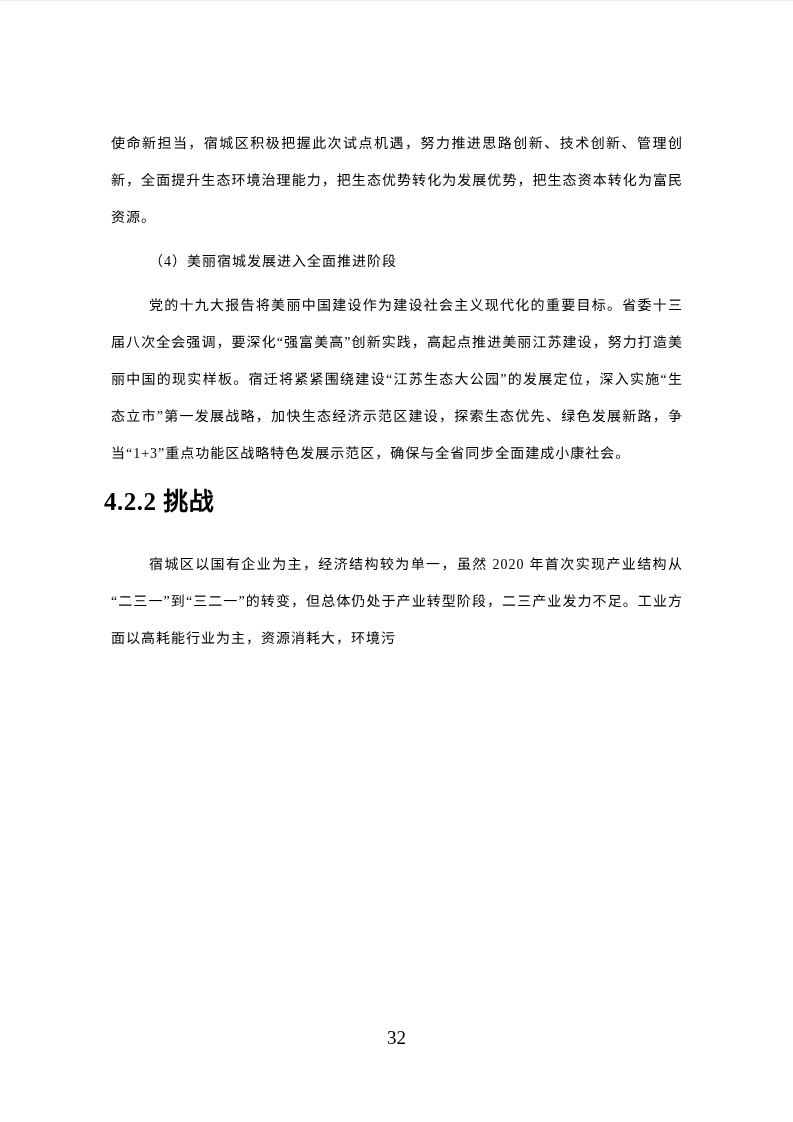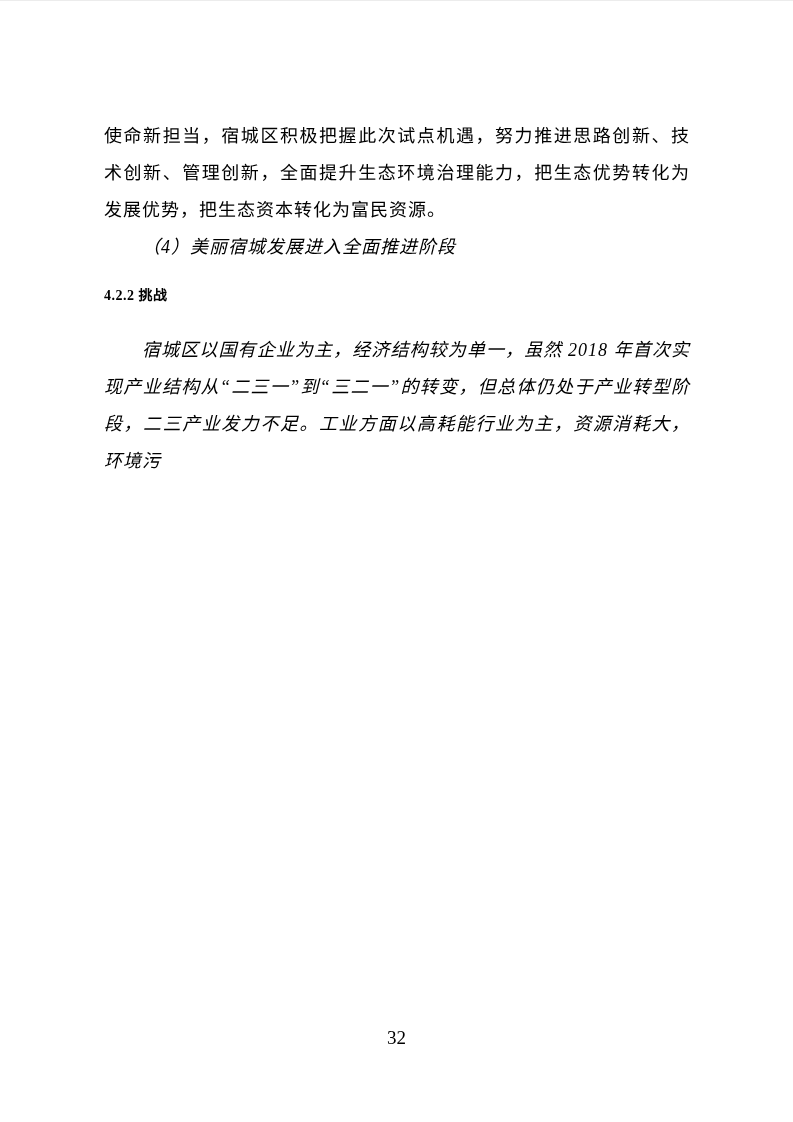--- a/index.html
+++ b/index.html
@@ -18,35 +18,34 @@
     font-family: "Liberation Serif", "DejaVu Serif", serif;
     color: #000000;
   }
   .content {
     position: absolute;
     left: 104px;
     top: 117px;
     width: 586px;
   }
   .para {
-    margin: 0;
-    font-size: 18px;
+    margin: 7px;
+    font-size: 14px;
     line-height: 37px;
     letter-spacing: 1px;
     text-align: justify;
     text-justify: inter-character;
     word-break: break-all;
   }
   .para.indent {
     text-indent: 38px;
-    font-style: italic;
   }
   .heading {
-    margin: 11px 0 18px 0;
-    font-size: 14px;
+    margin: 11px 0 26px 0;
+    font-size: 25px;
     line-height: 37px;
     font-weight: bold;
     letter-spacing: 0.5px;
   }
   .footer {
     position: absolute;
     left: 0;
     right: 0;
     top: 1026px;
     text-align: center;
@@ -54,17 +53,18 @@
     line-height: 22px;
   }
 </style>
 </head>
 <body>
 
 <div class="page">
   <div class="content">
       <p class="para">使命新担当，宿城区积极把握此次试点机遇，努力推进思路创新、技术创新、管理创新，全面提升生态环境治理能力，把生态优势转化为发展优势，把生态资本转化为富民资源。</p>
       <p class="para indent">（4）美丽宿城发展进入全面推进阶段</p>
+      <p class="para indent">党的十九大报告将美丽中国建设作为建设社会主义现代化的重要目标。省委十三届八次全会强调，要深化“强富美高”创新实践，高起点推进美丽江苏建设，努力打造美丽中国的现实样板。宿迁将紧紧围绕建设“江苏生态大公园”的发展定位，深入实施“生态立市”第一发展战略，加快生态经济示范区建设，探索生态优先、绿色发展新路，争当“1+3”重点功能区战略特色发展示范区，确保与全省同步全面建成小康社会。</p>
       <h2 class="heading">4.2.2 挑战</h2>
-      <p class="para indent">宿城区以国有企业为主，经济结构较为单一，虽然 2018 年首次实现产业结构从“二三一”到“三二一”的转变，但总体仍处于产业转型阶段，二三产业发力不足。工业方面以高耗能行业为主，资源消耗大，环境污</p>
+      <p class="para indent">宿城区以国有企业为主，经济结构较为单一，虽然 2020 年首次实现产业结构从“二三一”到“三二一”的转变，但总体仍处于产业转型阶段，二三产业发力不足。工业方面以高耗能行业为主，资源消耗大，环境污</p>
     </div>
   <div class="footer">32</div>
 </div>
 
 </body></html>

